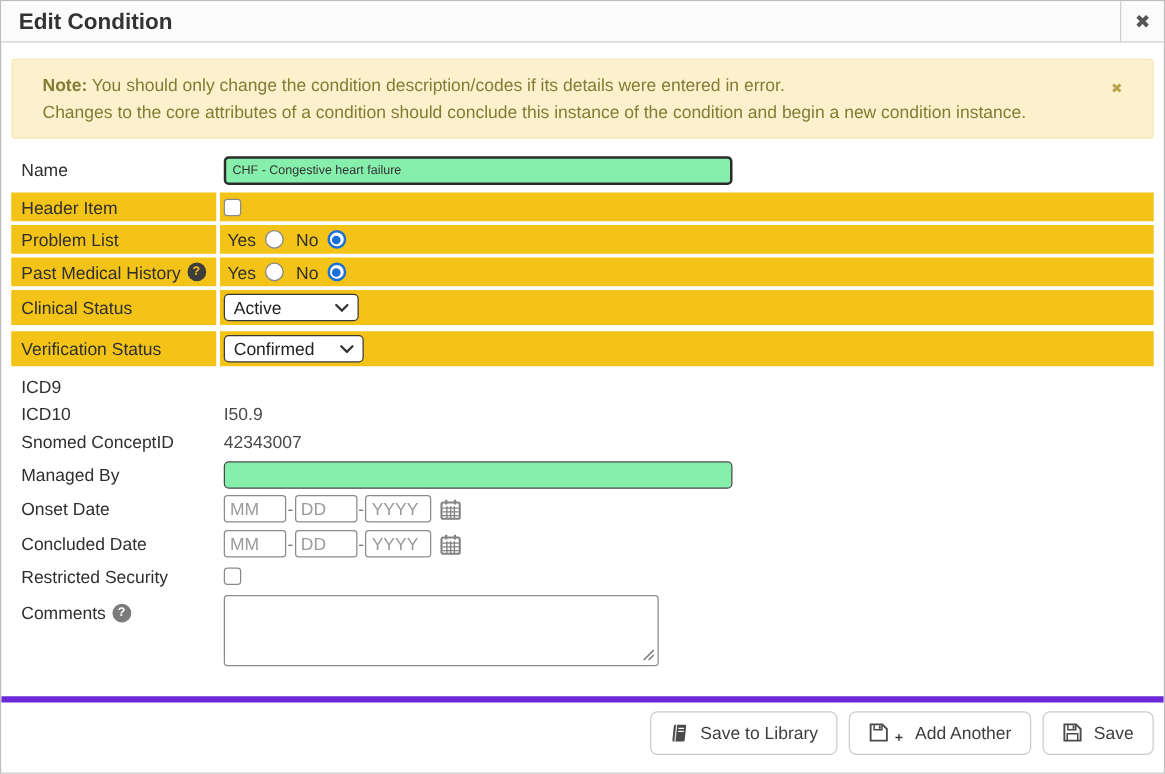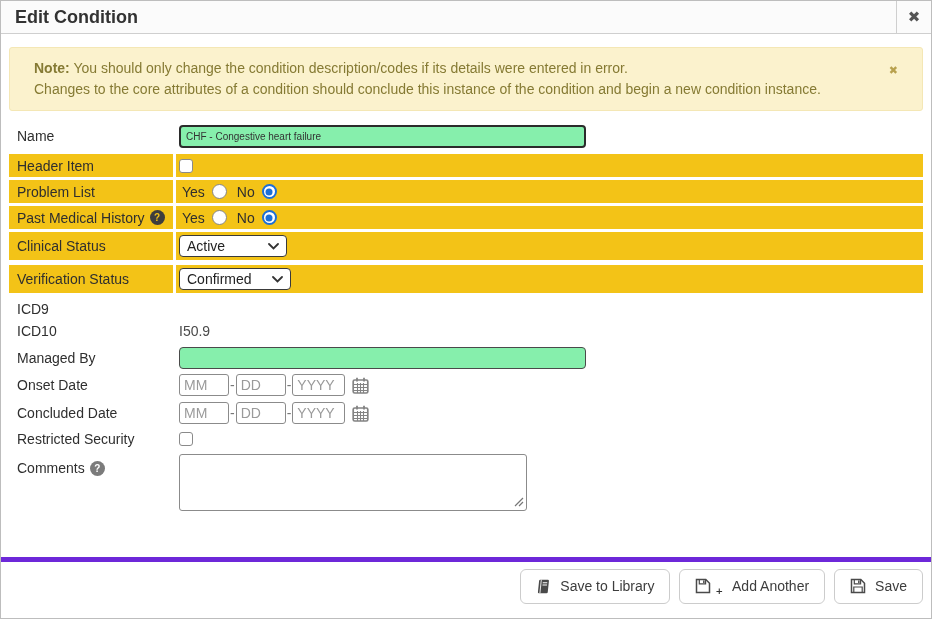--- a/index.html
+++ b/index.html
@@ -256,20 +256,24 @@
       </div>
     </div>
 
     <div class="row r-txt" style="margin-top:4px;">
       <div class="lbl static-val">ICD9</div>
       <div class="val static-val"></div>
     </div>
     <div class="row r-txt">
       <div class="lbl static-val">ICD10</div>
       <div class="val static-val">I50.9</div>
+    </div>
+    <div class="row r-txt">
+      <div class="lbl static-val">Snomed ConceptID</div>
+      <div class="val static-val">42343007</div>
     </div>
 
     <div class="row r-mgd">
       <div class="lbl">Managed By</div>
       <div class="val">
         <input class="text-input thin" type="text" value="" style="">
       </div>
     </div>
 
     <div class="row r-date">

